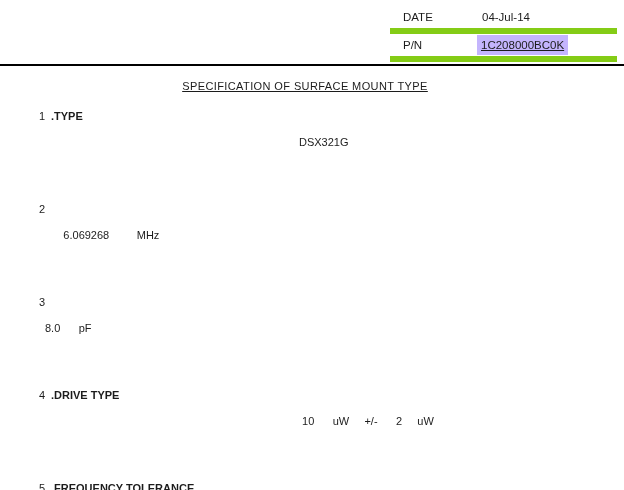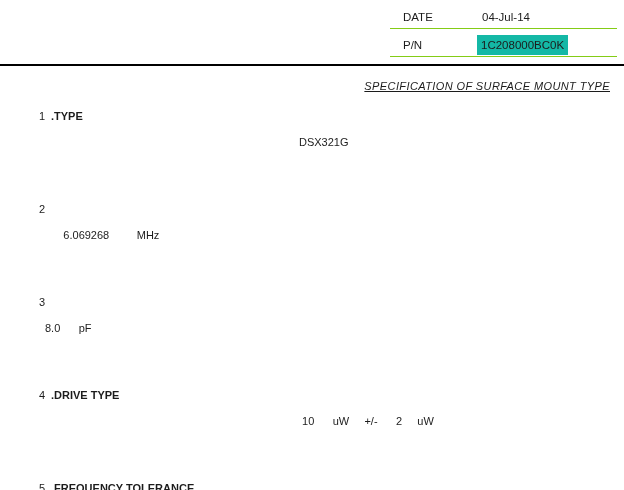--- a/index.html
+++ b/index.html
@@ -12,21 +12,21 @@
     color: #1c1c1c;
     overflow: hidden;
   }
 
   
   .hdr-field {
     position: absolute;
     left: 390px;
     width: 227px;
     height: 21px;
-    border-bottom: 1px solid #84cc16;
+    border-bottom: 6px solid #84cc16;
     font-size: 11.5px;
     line-height: 20px;
   }
   .hdr-field.date { top: 7px; }
   .hdr-field.pn   { top: 35px; }
   .hdr-label { position: absolute; left: 13px; top: 0; }
   .hdr-value { position: absolute; left: 92px; top: 0; }
   .hdr-value.highlight {
     left: 87px;
     padding: 0 4px;
@@ -39,25 +39,24 @@
     width: 624px;
     border-top: 2px solid #000;
   }
 
   
   .doc-title {
     position: absolute;
     top: 80px;
     left: 0;
     width: 610px;
-    text-align: right;
+    text-align: center;
     font-size: 11px;
     letter-spacing: 0.4px;
     text-decoration: underline;
-    font-style: italic;
   }
 
   
   .spec-rows {
     position: absolute;
     top: 110px;
     left: 0;
     right: 26px;
   }
   .spec-row {
@@ -82,21 +81,21 @@
 </style>
 </head>
 <body>
 
 <div class="hdr-field date">
   <span class="hdr-label">DATE</span>
   <span class="hdr-value">04-Jul-14</span>
 </div>
 <div class="hdr-field pn">
   <span class="hdr-label">P/N</span>
-  <span class="hdr-value highlight" id="pn-value" style="background: #14b8a6;">1C208000BC0K</span>
+  <span class="hdr-value highlight" id="pn-value" style="background: #c4b5fd; text-decoration: underline;">1C208000BC0K</span>
 </div>
 
 <div class="page-rule"></div>
 
 <div class="doc-title">SPECIFICATION OF SURFACE MOUNT TYPE</div>
 
 <div class="spec-rows" id="spec-rows">
     <div class="spec-row">
     <div class="row-num">1</div>
     <div class="row-label">

